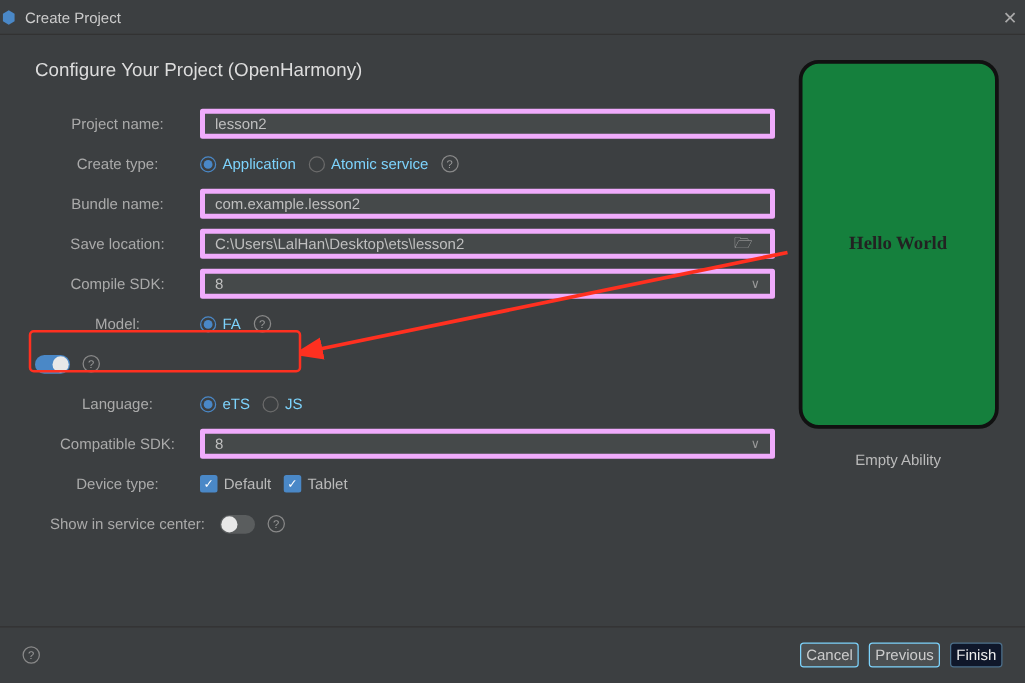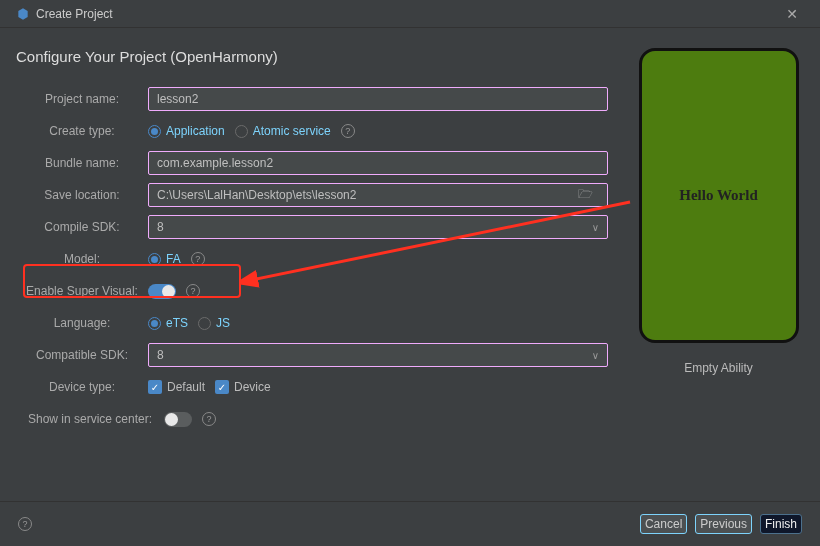--- a/index.html
+++ b/index.html
@@ -8,41 +8,41 @@
       background: #3c3f41;
       font-family: -apple-system, BlinkMacSystemFont, "Segoe UI", sans-serif;
       color: #bbbbbb;
       font-size: 12px;
       overflow: hidden;
       position: relative;
     }
     .titlebar {
       height: 28px;
       display: flex; align-items: center;
-      padding: 0 16px;
+      padding: 0 0;
       border-bottom: 1px solid #323232;
     }
     .titlebar .app-icon {
       width: 14px; height: 14px;
       margin-right: 6px;
       display: inline-flex;
     }
     .titlebar .title { font-size: 12px; color: #ccc; }
     .titlebar .spacer { flex: 1; }
     .titlebar .close-x { font-size: 14px; color: #aaa; padding: 2px 6px; cursor: pointer; }
 
     .main {
       display: flex;
       height: calc(100% - 28px - 45px);
       padding-top: 8px;
     }
 
     .form-area {
       flex: 1;
-      padding: 12px 0 12px 16px;
+      padding: 12px 0 12px 28px;
     }
     h1.heading {
       font-size: 15px;
       font-weight: 500;
       color: #dddddd;
       margin-bottom: 18px;
     }
     .row {
       display: flex;
       align-items: center;
@@ -52,21 +52,21 @@
     .label {
       width: 132px;
       color: #aaaaaa;
       font-size: 12px;
       flex-shrink: 0;
       text-align: center;
     }
     .field { flex: 1; display: flex; align-items: center; gap: 10px; max-width: 460px; }
     input.text, .select {
       background: #45494a;
-      border: 1px solid #f0abfc;
+      border: 4px solid #f0abfc;
       color: #bfbfbf;
       height: 24px;
       padding: 0 8px;
       width: 100%;
       font-size: 12px;
       border-radius: 2px;
     }
     .select {
       display: flex; align-items: center; justify-content: space-between;
       cursor: pointer;
@@ -129,21 +129,21 @@
     }
     .preview-area {
       width: 185px;
       padding: 12px 18px 12px 0;
       display: flex; flex-direction: column; align-items: center;
     }
     .phone {
       width: 160px; height: 295px;
       border: 3px solid #111;
       border-radius: 16px;
-      background: #4d7c0f;
+      background: #15803d;
       position: relative;
       display: flex; align-items: center; justify-content: center;
     }
     .phone .content {
       color: #222; font-family: Georgia, serif;
       font-weight: bold; font-size: 15px;
     }
     .preview-caption {
       margin-top: 18px;
       color: #bbb;
@@ -242,21 +242,20 @@
       <div class="field">
         <span class="radio selected">
             <span class="dot"></span>
             <span>FA</span>
           </span>
         <span class="help">?</span>
       </div>
     </div>
 
     <div class="row">
-      <div class="label">Enable Super Visual:</div>
       <div class="field">
         <span class="toggle on">
             <span class="knob"></span>
           </span>
         <span class="help">?</span>
       </div>
     </div>
 
     <div class="row">
       <div class="label">Language:</div>
@@ -284,21 +283,21 @@
 
     <div class="row">
       <div class="label">Device type:</div>
       <div class="field">
         <span class="checkbox">
             <span class="box">✓</span>
             <span>Default</span>
           </span>
         <span class="checkbox">
             <span class="box">✓</span>
-            <span>Device</span>
+            <span>Tablet</span>
           </span>
       </div>
     </div>
 
     <div class="row">
       <div class="label" style="width:148px">Show in service center:</div>
       <div class="field">
         <span class="toggle off">
             <span class="knob"></span>
           </span>

